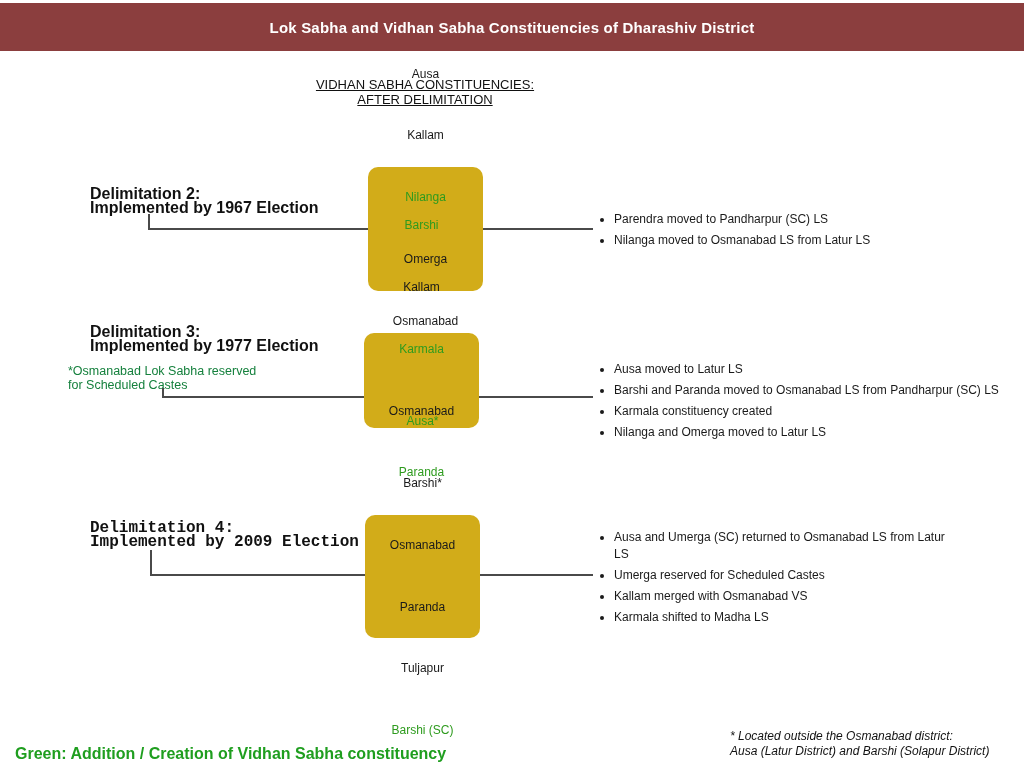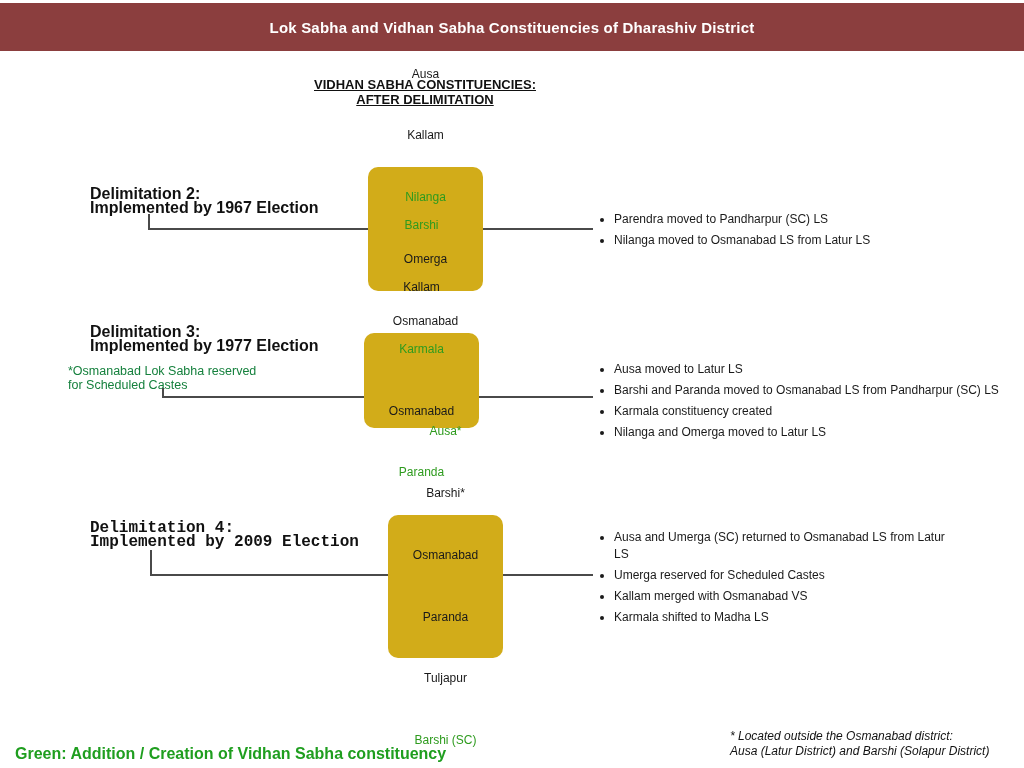--- a/index.html
+++ b/index.html
@@ -18,21 +18,21 @@
     width: 1024px; height: 48px;
     background: var(--banner-bg, #8B3E3E);
     color: #ffffff;
     display: flex; align-items: center; justify-content: center;
     font-weight: bold; font-size: 15px; letter-spacing: 0.2px;
   }
   .heading {
     position: absolute;
     left: 250px; top: 77px; width: 350px;
     text-align: center;
-    font-weight: bold; font-size: 13px; line-height: 15px;
+    font-weight: normal; font-size: 13px; line-height: 15px;
     color: #111111;
   }
   .heading-line { text-decoration: underline; }
   .sec-label {
     position: absolute;
     font-size: 16px; font-weight: bold; line-height: 14px; color: #111111;
     white-space: nowrap;
     margin-left: 22px;
   }
   .sec-note {
@@ -139,21 +139,21 @@
     <li>Karmala constituency created</li>
     <li>Nilanga and Omerga moved to Latur LS</li>
   </ul>
 
   <div class="sec-label" style="left:68px; top:521px;font-family:Liberation Mono, monospace;">
     <div>Delimitation 4:</div>
     <div>Implemented by 2009 Election</div>
   </div>
   <div class="vline" style="left:150px; top:550px; height:26px;"></div>
   <div class="hline" style="left:150px; top:574px; width:443px;"></div>
-  <div class="box" style="left:388px; top:515px; height:143px;align-items:center;">
+  <div class="box" style="left:365px; top:515px; height:123px;align-items:center;">
     <div class="green">Ausa*</div>
     <div>Barshi*</div>
     <div>Osmanabad</div>
     <div>Paranda</div>
     <div>Tuljapur</div>
     <div class="green">Barshi (SC)</div>
   </div>
   <ul class="bullets" style="left:598px; top:529px; width:335px;">
     <li>Ausa and Umerga (SC) returned to Osmanabad LS from Latur LS</li>
     <li>Umerga reserved for Scheduled Castes</li>

